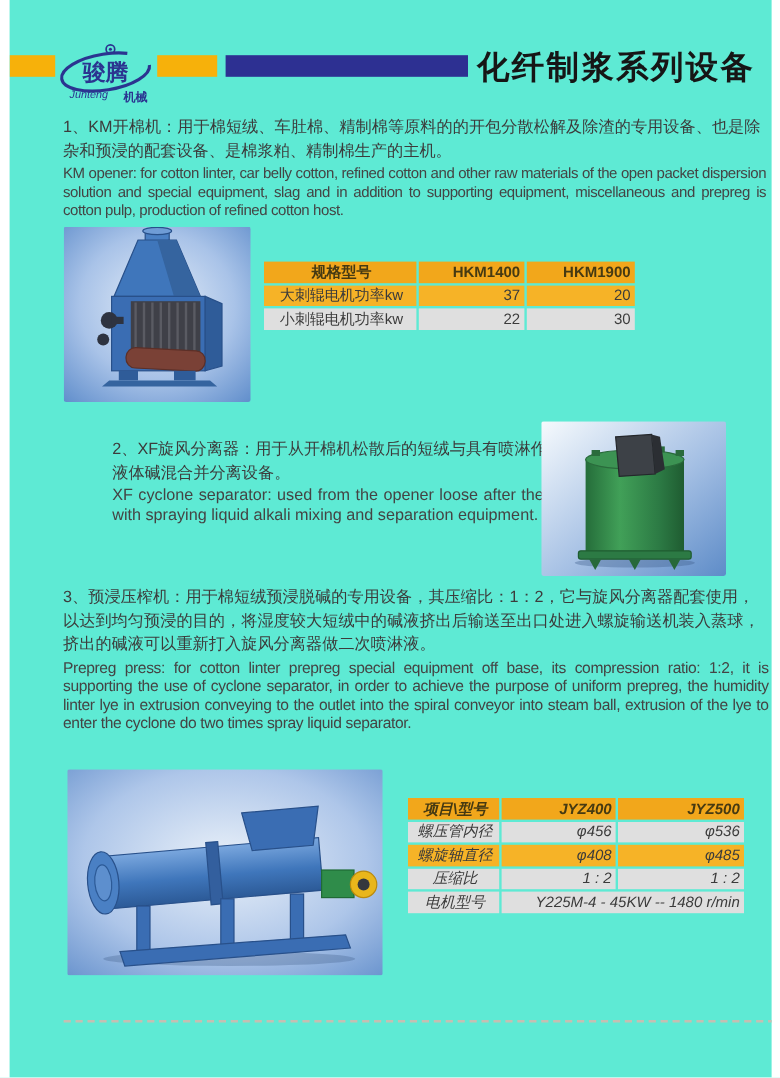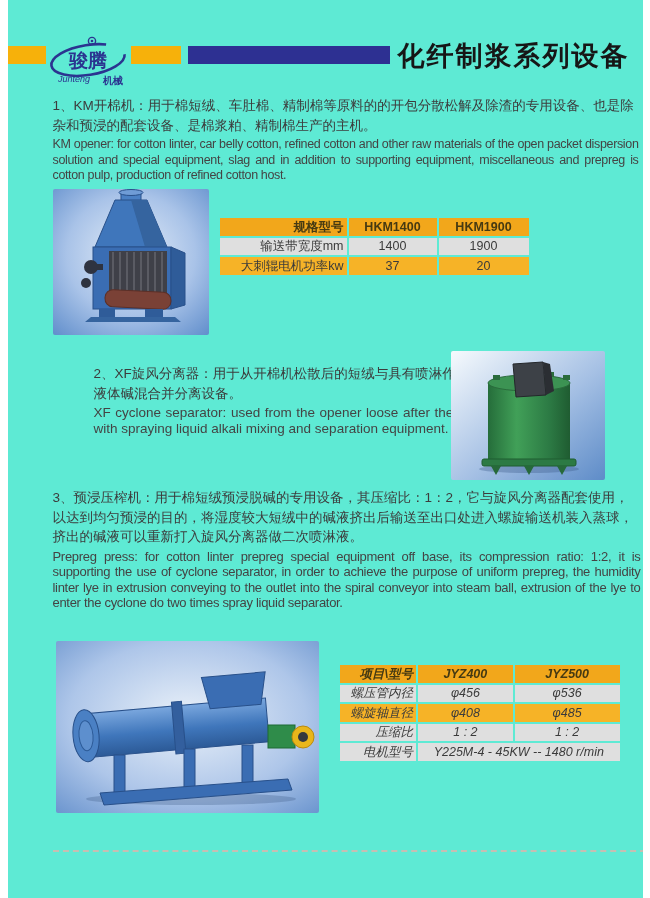--- a/index.html
+++ b/index.html
@@ -36,22 +36,22 @@
   .photo svg { display:block; }
   .photo1 { left:45px; top:189px; width:156px; height:146px; }
   .photo2 { left:443px; top:351px; width:154px; height:129px; }
   .photo3 { left:48px; top:641px; width:263px; height:172px; }
 
   
   .spec-table { position:absolute; border-collapse:separate; border-spacing:2px;
                 table-layout:fixed; }
   .spec-table td { height:15.5px; font-size:12.5px; line-height:1;
                    padding:1px 3px; color:#3b3b3b; white-space:nowrap; overflow:hidden; }
-  .spec-table .label { text-align:right; padding-left:6px; }
-  .spec-table .val   { text-align:center; }
+  .spec-table .label { text-align:center; padding-left:6px; }
+  .spec-table .val   { text-align:right; }
   .r-hdr td    { background:#F2A71B; font-weight:bold; color:#463a12; }
   .r-yellow td { background:#F6B327; }
   .r-grey td   { background:#DFDFDF; }
   .t1 { left:210px; top:216px; width:313px; }
   .t2 { left:330px; top:663px; width:284px;font-style:italic; }
 
   
   .dash-rule { position:absolute; left:45px; top:850px; width:603px;
                border-top:2px dashed #c5bfb2; }
 </style>
@@ -122,29 +122,29 @@
         <col style="width:127px">
         <col style="width:88px">
         <col style="width:90px">
       </colgroup>
     <tbody>
         <tr class="r-hdr">
       <td class="label">规格型号</td>
       <td class="val">HKM1400</td>
       <td class="val">HKM1900</td>
     </tr>
-    <tr class="r-grey">
-      <td class="label">输送带宽度mm</td>
-      <td class="val">1400</td>
-      <td class="val">1900</td>
-    </tr>
     <tr class="r-yellow">
       <td class="label">大刺辊电机功率kw</td>
       <td class="val">37</td>
       <td class="val">20</td>
+    </tr>
+    <tr class="r-grey">
+      <td class="label">小刺辊电机功率kw</td>
+      <td class="val">22</td>
+      <td class="val">30</td>
     </tr>
   </tbody>
     </table>
 
   <div class="sec sec2" style="top:364px;width:392px;margin-left:41px;">
     <p class="cn">2、XF旋风分离器：用于从开棉机松散后的短绒与具有喷淋作用的液体碱混合并分离设备。</p>
     <p class="en">XF cyclone separator: used from the opener loose after the flock with spraying liquid alkali mixing and separation equipment.</p>
   </div>
 
   <div class="photo photo2">

